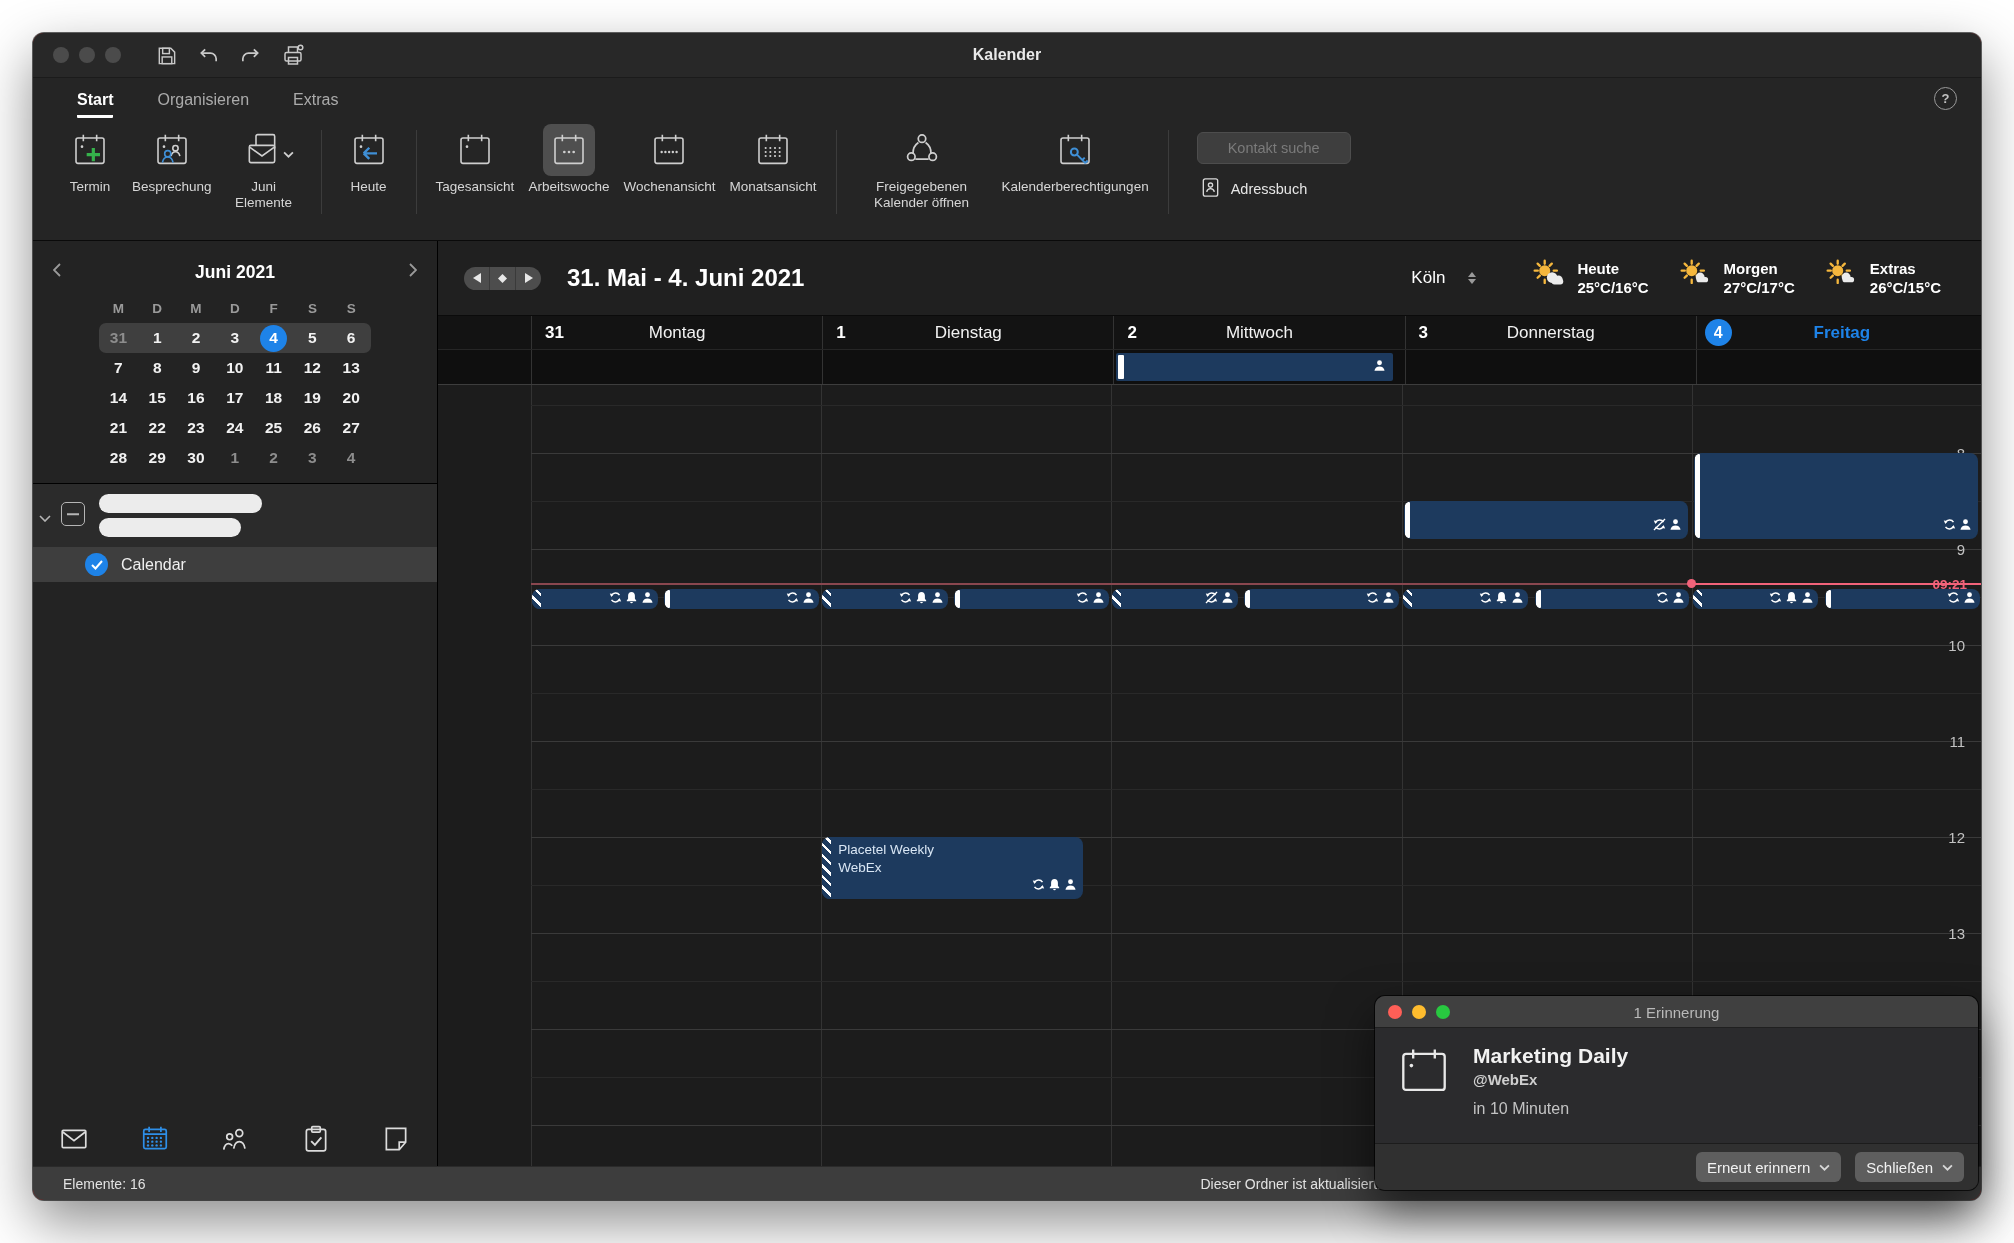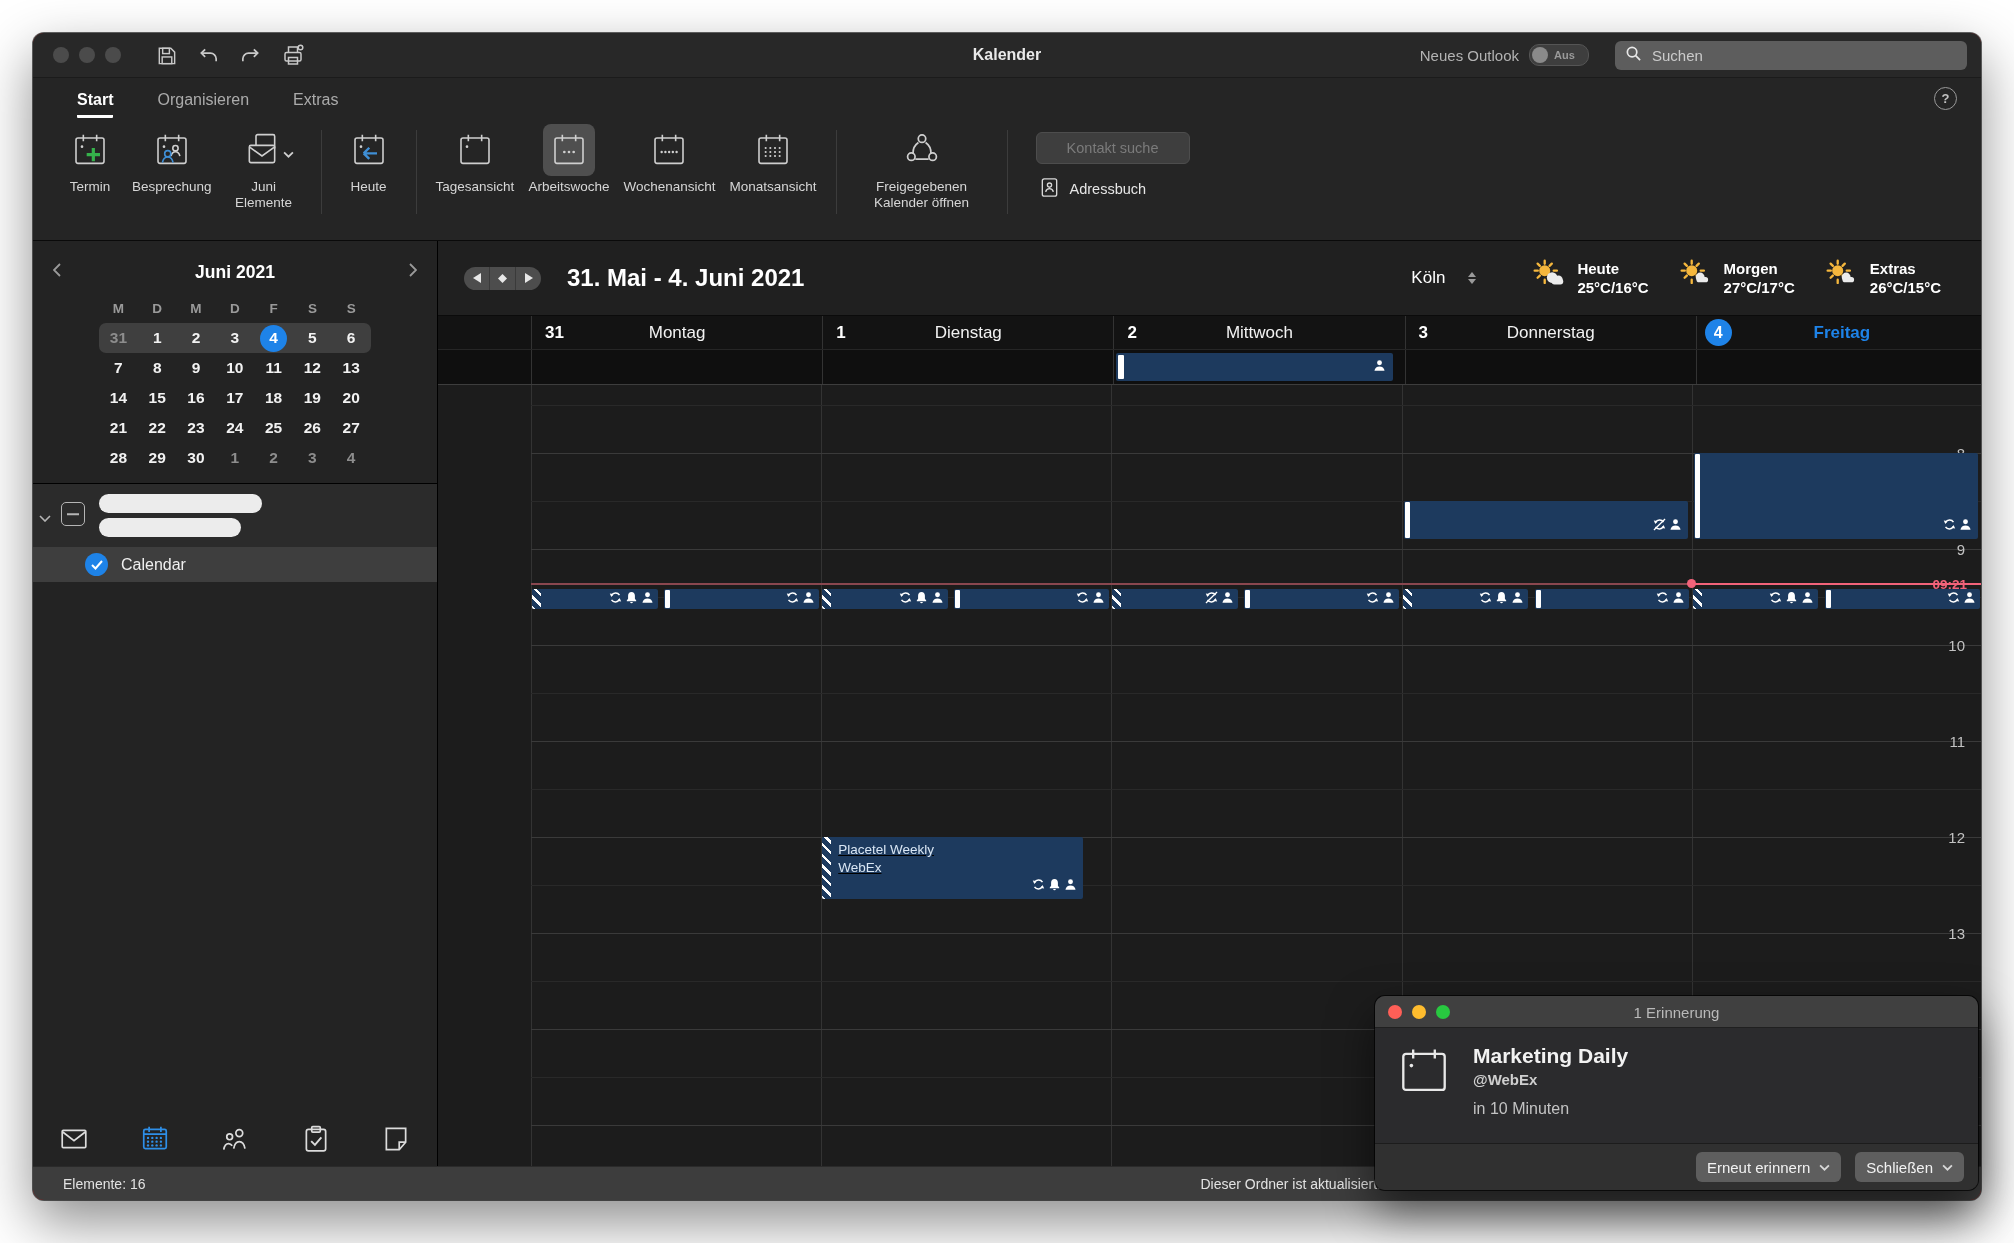--- a/index.html
+++ b/index.html
@@ -103,21 +103,21 @@
   .grid{position:relative;flex:1 1 auto;overflow:hidden;background:#1c1c1c;}
   .hline{position:absolute;left:93px;right:0;height:1px;background:#3a3a3a;}
   .hline.half{background:#292929;}
   .vline{position:absolute;top:0;bottom:0;width:1px;background:#333;}
   .hlabel{position:absolute;right:16px;transform:translateY(-50%);color:#c2c2c2;font-size:15px;}
   .nowlabel{position:absolute;right:14px;transform:translateY(-50%);color:var(--nowline);font-size:13.5px;font-weight:700;}
   .nowline{position:absolute;height:2px;}
   .nowline.dim{background:#8a474f;}
   .nowline.bright{background:var(--nowline);}
   .nowdot{position:absolute;width:9px;height:9px;border-radius:50%;background:var(--nowline);}
-  .ev{position:absolute;background:var(--event);border-radius:2px;overflow:hidden;text-decoration:underline;}
+  .ev{position:absolute;background:var(--event);border-radius:8px;overflow:hidden;}
   .ev .edge-bar{position:absolute;left:1px;top:1px;bottom:1px;width:5px;background:#fff;border-radius:1px;}
   .ev .edge-hatch{position:absolute;left:0;top:0;bottom:0;width:9px;
        background:repeating-linear-gradient(45deg,#ffffff 0px,#ffffff 2.5px,var(--event) 2.5px,var(--event) 7.5px);}
   .ev .icons{position:absolute;display:flex;gap:3px;align-items:center;}
   .ev-title{color:#d9e6f4;font-size:13.5px;margin:5px 6px 0 16px;line-height:1.25;}
   .ev-sub{color:#d9e6f4;font-size:13.5px;margin:1px 6px 0 16px;}
 
   
   .statusbar{height:33px;flex:0 0 auto;background:#3d3d3d;border-top:1px solid #2a2a2a;position:relative;display:flex;align-items:center;
              border-radius:0 0 11px 11px;color:#e2e2e2;font-size:14px;}
@@ -174,34 +174,20 @@
       <span>
           <svg viewBox="0 0 24 24" width="24" height="24" fill="none" stroke="#c9c9c9" stroke-width="1.5">
             <rect x="4" y="9.5" width="16" height="8.5" rx="1.5"></rect>
             <path d="M7.5 9.5V4h9v5.5"></path>
             <rect x="7.5" y="14.5" width="9" height="6.5"></rect>
             <circle cx="19.5" cy="4.5" r="2.3"></circle>
           </svg>
         </span>
     </span>
     <span class="win-title">Kalender</span>
-    <span class="tb-right">
-      <span class="no-label">Neues Outlook</span>
-      <span class="toggle">
-        <span class="knob"></span>
-        <span class="toggle-state">Aus</span>
-      </span>
-      <span class="searchbox">
-        <span><svg viewBox="0 0 18 18" width="17" height="17" fill="none" stroke="#e8e8e8" stroke-width="1.8">
-              <circle cx="7.5" cy="7.5" r="5"></circle>
-              <path d="M11.3 11.3l4.7 4.7"></path>
-            </svg></span>
-        <input placeholder="Suchen" style="">
-      </span>
-    </span>
   </div>
 
   <div class="tabsrow">
     <span class="tab active">Start</span>
     <span class="tab">Organisieren</span>
     <span class="tab">Extras</span>
     <span class="help">?</span>
   </div>
 
   <div class="ribbon">
@@ -324,20 +310,33 @@
         <div class="rbtn">
           <div class="icobox">
             <svg viewBox="0 0 30 30" width="40" height="40" fill="none" stroke="#cfcfcf" stroke-width="1.3">
               <circle cx="15" cy="6.5" r="2.8"></circle>
               <circle cx="7" cy="20" r="2.8"></circle>
               <circle cx="23" cy="20" r="2.8"></circle>
               <path d="M8.3 17.3a9.5 9.5 0 0 1 4-7.9M21.7 17.3a9.5 9.5 0 0 0-4-7.9M10 21.8h10"></path>
             </svg>
           </div>
           <div class="rlabel wrap" style="max-width: 132px;">Freigegebenen Kalender öffnen</div>
+        </div>
+        <div class="rbtn">
+          <div class="icobox">
+            <svg viewBox="0 0 30 30" width="40" height="40" fill="none" stroke="#cfcfcf" stroke-width="1.2">
+              <rect x="4.5" y="6" width="21" height="19" rx="1.5"></rect>
+              <path d="M10 3.5v5M20 3.5v5"></path>
+              <g stroke="#3f8fd6" stroke-width="1.5">
+                <circle cx="14.5" cy="16.5" r="2.6"></circle>
+                <path d="M16.5 18.5l6.5 6.5M20.5 22.5l1.8-1.8M22.7 24.7l1.8-1.8"></path>
+              </g>
+            </svg>
+          </div>
+          <div class="rlabel">Kalenderberechtigungen</div>
         </div>
       </div>
     <div class="gdiv"></div>
     <div class="right-tools">
       <div class="contact-btn">Kontakt suche</div>
       <div class="abook">
         <span><svg viewBox="0 0 24 24" width="23" height="23" fill="none" stroke="#d8d8d8" stroke-width="1.4">
               <rect x="4.5" y="3" width="15" height="18" rx="2"></rect>
               <circle cx="12" cy="9.5" r="2.2"></circle>
               <path d="M8 16.5c.5-2.2 2.1-3.4 4-3.4s3.5 1.2 4 3.4"></path>

